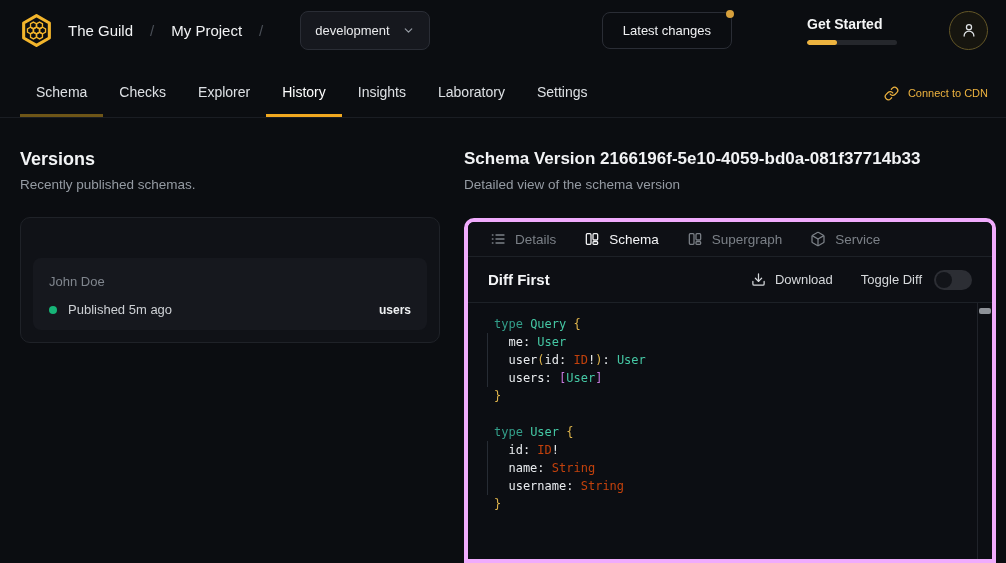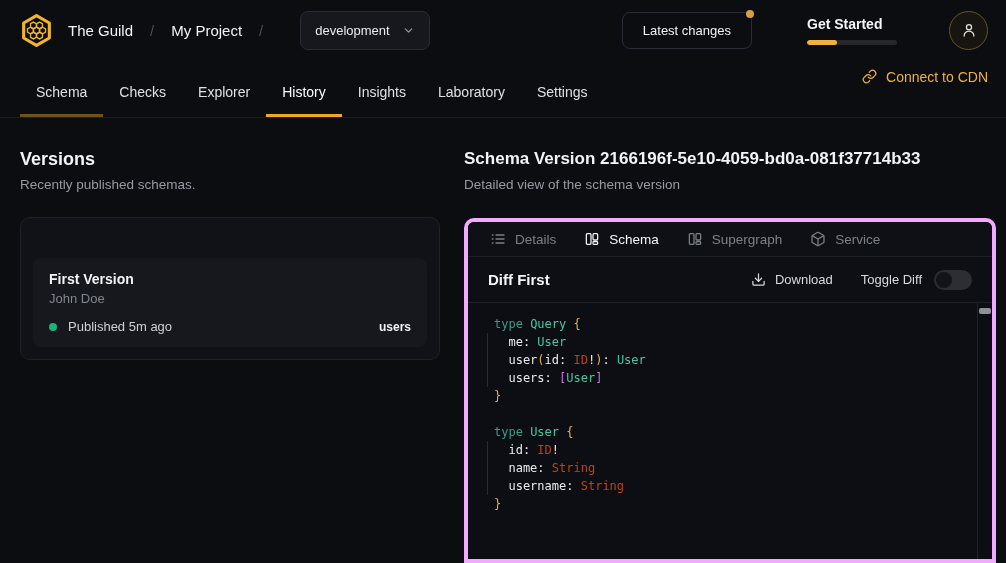--- a/index.html
+++ b/index.html
@@ -25,37 +25,37 @@
   }
   .env-select .chev { color:#969ca4; }
   .header-right { margin-left:auto; display:flex; align-items:center; }
   .latest-btn {
     position:relative; height:37px; padding:0 20px; display:flex; align-items:center;
     background:transparent; border:1px solid #2a2d35; border-radius:8px;
     font-size:13px; color:#f0f1f3; cursor:pointer;
   }
   .latest-dot { position:absolute; top:-3px; right:-3px; width:8px; height:8px;
     border-radius:50%; background:#d7a03c; }
-  .get-started { margin-left:55px; width:90px; cursor:pointer; }
+  .get-started { margin-left:75px; width:90px; cursor:pointer; }
   .gs-title { font-size:14px; font-weight:600; color:#f4f5f6; line-height:17px; }
   .gs-sub { font-size:11.5px; color:#8d939b; line-height:15px; margin-top:1px; }
   .gs-bar { margin-top:7px; height:5px; border-radius:3px; background:#25272c; overflow:hidden; }
   .gs-fill { height:100%; border-radius:3px; background:#edb33f; width:33%; }
   .avatar { margin-left:52px; width:39px; height:39px; border-radius:50%;
     background:#16150f; border:1px solid #635627; display:flex; align-items:center; justify-content:center;
     cursor:pointer; }
 
   
   .nav { height:58px; display:flex; align-items:flex-end; border-bottom:1px solid #1a1d23; padding-left:20px; }
   .nav-tab { height:48px; padding:0 16px; display:flex; align-items:center;
     font-size:14px; color:#dde0e4; cursor:pointer; border-bottom:3px solid transparent; }
   .nav-tab.active { color:#ffffff; font-weight:500; border-bottom-color:#f0a820; }
   .nav-tab.visited { border-bottom-color:#6e5517; }
-  .cdn-link { margin-left:auto; margin-right:18px; height:48px; display:flex; 
-    gap:9px; font-size:14px; color:#edb23f; cursor:pointer; }
+  .cdn-link { margin-left:auto; margin-right:18px; height:48px; display:flex; align-items:center;
+    gap:9px; font-size:11px; color:#edb23f; cursor:pointer; }
 
   
   .main { display:flex; gap:24px; padding:30px 10px 0 20px; height:445px; }
   .col-left { width:420px; flex:0 0 420px; }
   .col-right { flex:1; display:flex; flex-direction:column; min-width:0; }
 
   .panel-title { font-size:18px; font-weight:600; color:#f2f3f5; line-height:22px; }
   .panel-sub { margin-top:6px; font-size:13.5px; color:#959ba3; line-height:18px; }
   .detail-title { font-size:17px; font-weight:600; color:#f2f3f5; line-height:22px; }
 
@@ -192,21 +192,20 @@
   </div>
 </div>
 
 <div class="main">
 
   <div class="col-left">
     <div class="panel-title">Versions</div>
     <div class="panel-sub">Recently published schemas.</div>
     <div class="versions-card">
       <div class="version-item">
-        <div class="vi-name">First Version</div>
         <div class="vi-author">John Doe</div>
         <div class="vi-row">
           <span class="vi-dot"></span>
           <span class="vi-status">Published 5m ago</span>
           <span class="vi-badge">users</span>
         </div>
       </div>
     </div>
   </div>
 

